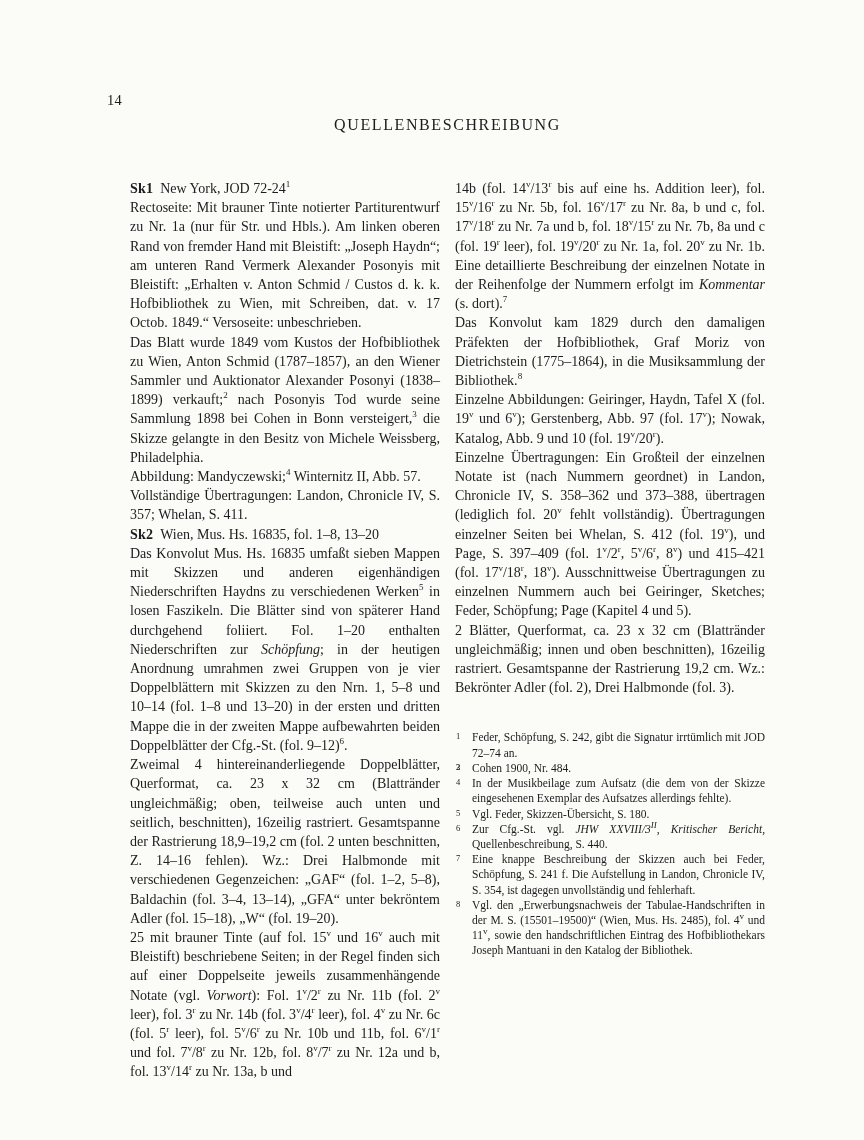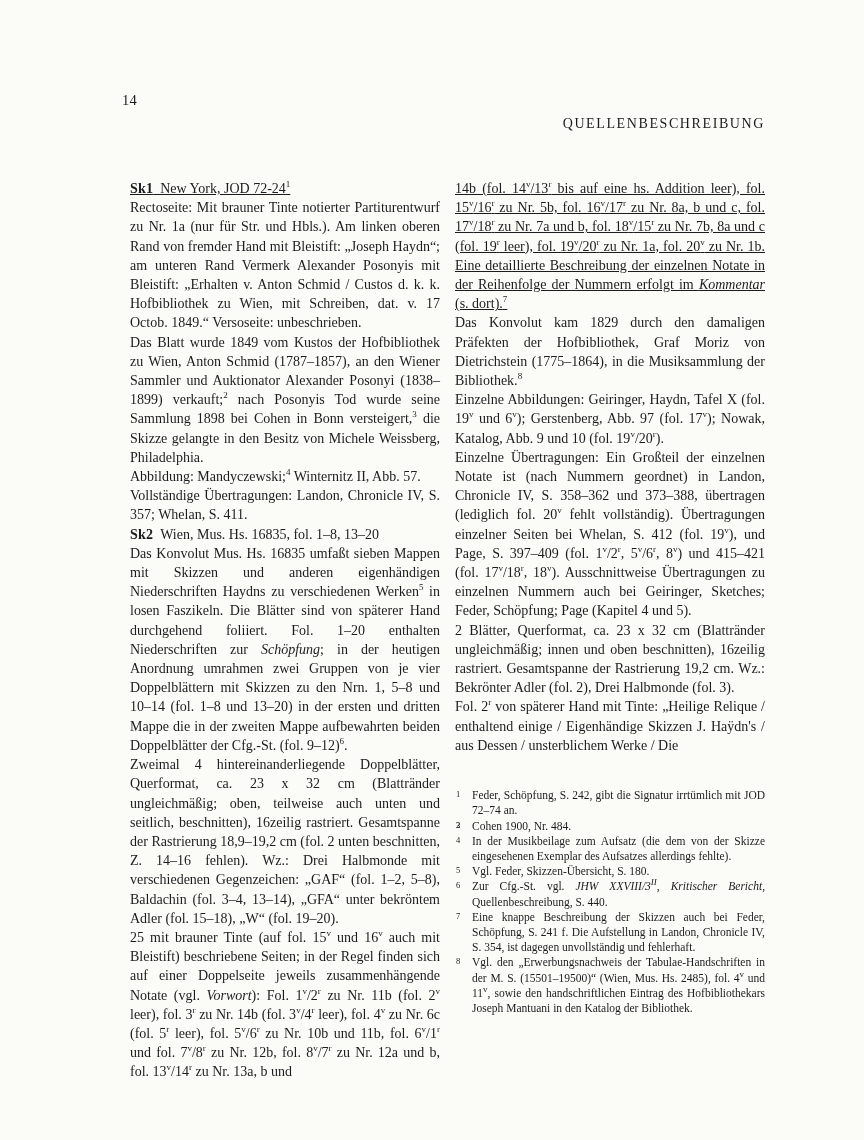--- a/index.html
+++ b/index.html
@@ -9,41 +9,41 @@
     font-family:"Liberation Serif","DejaVu Serif",serif;
   }
   .page{
     position:relative;
     width:864px;height:1140px;
     background:#fbfbf8;
     color:#1c1c1e;
     overflow:hidden;
   }
   .page-number{
-    position:absolute;left:122px;top:92px;
+    position:absolute;left:107px;top:92px;
     font-size:14.5px;letter-spacing:.3px;
   }
   .running-head{
     position:absolute;left:130px;top:116px;width:635px;
-    text-align:right;
-    font-size:14px;letter-spacing:1.6px;word-spacing:2px;
+    text-align:center;
+    font-size:16px;letter-spacing:1.6px;word-spacing:2px;
   }
   .columns{
     position:absolute;left:130px;top:179px;width:635px;
     display:flex;gap:15px;
   }
   .col{width:310px;}
   p.para,p.entry{
     margin:0;
     font-size:14px;line-height:19.2px;
     text-align:justify;
     hyphens:auto;-webkit-hyphens:auto;
   }
   p.entry{text-align:left;}
-  .col p:first-child{margin-top:0;text-decoration:underline;}
+  .col p:first-child{margin-top:0;}
   .bd{font-weight:bold;letter-spacing:.2px;}
   .it{font-style:italic;margin-top:40px;}
   sup{font-size:9px;line-height:0;vertical-align:super;letter-spacing:0;}
   .footnotes{margin-top:33px;}
   .footnote{
     position:relative;
     padding-left:17px;
     font-size:11.5px;line-height:15.2px;
     text-align:justify;
     hyphens:auto;-webkit-hyphens:auto;
@@ -71,21 +71,20 @@
         <p class="para"><span>Zweimal 4 hintereinanderliegende Doppelblätter, Querformat, ca. 23 x 32 cm (Blattränder ungleichmäßig; oben, teilweise auch unten und seitlich, beschnitten), 16zeilig rastriert. Gesamtspanne der Rastrierung 18,9–19,2 cm (fol. 2 unten beschnitten, Z. 14–16 fehlen). Wz.: Drei Halbmonde mit verschiedenen Gegenzeichen: „GAF“ (fol. 1–2, 5–8), Baldachin (fol. 3–4, 13–14), „GFA“ unter bekröntem Adler (fol. 15–18), „W“ (fol. 19–20).</span></p>
         <p class="para"><span>25 mit brauner Tinte (auf fol. 15</span><sup>v</sup><span> und 16</span><sup>v</sup><span> auch mit Bleistift) beschriebene Seiten; in der Regel finden sich auf einer Doppelseite jeweils zusammenhängende Notate (vgl. </span><span class="it">Vorwort</span><span>): Fol. 1</span><sup>v</sup><span>/2</span><sup>r</sup><span> zu Nr. 11b (fol. 2</span><sup>v</sup><span> leer), fol. 3</span><sup>r</sup><span> zu Nr. 14b (fol. 3</span><sup>v</sup><span>/4</span><sup>r</sup><span> leer), fol. 4</span><sup>v</sup><span> zu Nr. 6c (fol. 5</span><sup>r</sup><span> leer), fol. 5</span><sup>v</sup><span>/6</span><sup>r</sup><span> zu Nr. 10b und 11b, fol. 6</span><sup>v</sup><span>/1</span><sup>r</sup><span> und fol. 7</span><sup>v</sup><span>/8</span><sup>r</sup><span> zu Nr. 12b, fol. 8</span><sup>v</sup><span>/7</span><sup>r</sup><span> zu Nr. 12a und b, fol. 13</span><sup>v</sup><span>/14</span><sup>r</sup><span> zu Nr. 13a, b und</span></p>
       </div>
     <div class="col" id="col-right">
 
     <p class="para"><span>14b (fol. 14</span><sup>v</sup><span>/13</span><sup>r</sup><span> bis auf eine hs. Addition leer), fol. 15</span><sup>v</sup><span>/16</span><sup>r</sup><span> zu Nr. 5b, fol. 16</span><sup>v</sup><span>/17</span><sup>r</sup><span> zu Nr. 8a, b und c, fol. 17</span><sup>v</sup><span>/18</span><sup>r</sup><span> zu Nr. 7a und b, fol. 18</span><sup>v</sup><span>/15</span><sup>r</sup><span> zu Nr. 7b, 8a und c (fol. 19</span><sup>r</sup><span> leer), fol. 19</span><sup>v</sup><span>/20</span><sup>r</sup><span> zu Nr. 1a, fol. 20</span><sup>v</sup><span> zu Nr. 1b. Eine detaillierte Beschreibung der einzelnen Notate in der Reihenfolge der Nummern erfolgt im </span><span class="it">Kommentar</span><span> (s. dort).</span><sup>7</sup></p>
         <p class="para"><span>Das Konvolut kam 1829 durch den damaligen Präfekten der Hofbibliothek, Graf Moriz von Dietrichstein (1775–1864), in die Musiksammlung der Bibliothek.</span><sup>8</sup></p>
         <p class="para"><span>Einzelne Abbildungen: Geiringer, Haydn, Tafel X (fol. 19</span><sup>v</sup><span> und 6</span><sup>v</sup><span>); Gerstenberg, Abb. 97 (fol. 17</span><sup>v</sup><span>); Nowak, Katalog, Abb. 9 und 10 (fol. 19</span><sup>v</sup><span>/20</span><sup>r</sup><span>).</span></p>
         <p class="para"><span>Einzelne Übertragungen: Ein Großteil der einzelnen Notate ist (nach Nummern geordnet) in Landon, Chronicle IV, S. 358–362 und 373–388, übertragen (lediglich fol. 20</span><sup>v</sup><span> fehlt vollständig). Übertragungen einzelner Seiten bei Whelan, S. 412 (fol. 19</span><sup>v</sup><span>), und Page, S. 397–409 (fol. 1</span><sup>v</sup><span>/2</span><sup>r</sup><span>, 5</span><sup>v</sup><span>/6</span><sup>r</sup><span>, 8</span><sup>v</sup><span>) und 415–421 (fol. 17</span><sup>v</sup><span>/18</span><sup>r</sup><span>, 18</span><sup>v</sup><span>). Ausschnittweise Übertragungen zu einzelnen Nummern auch bei Geiringer, Sketches; Feder, Schöpfung; Page (Kapitel 4 und 5).</span></p>
         <p class="para"><span>2 Blätter, Querformat, ca. 23 x 32 cm (Blattränder ungleichmäßig; innen und oben beschnitten), 16zeilig rastriert. Gesamtspanne der Rastrierung 19,2 cm. Wz.: Bekrönter Adler (fol. 2), Drei Halbmonde (fol. 3).</span></p>
-        <p class="para"><span>Fol. 2</span><sup>r</sup><span> von späterer Hand mit Tinte: „Heilige Relique / enthaltend einige / Eigenhändige Skizzen J. Haÿdn's / aus Dessen / unsterblichem Werke / Die</span></p>
         <div class="footnotes">
           <div class="footnote"><span class="fn-num">1</span><span>Feder, Schöpfung, S. 242, gibt die Signatur irrtümlich mit JOD 72–74 an.</span></div>
           <div class="footnote"><span class="fn-num">2</span></div>
           <div class="footnote"><span class="fn-num">3</span><span>Cohen 1900, Nr. 484.</span></div>
           <div class="footnote"><span class="fn-num">4</span><span>In der Musikbeilage zum Aufsatz (die dem von der Skizze eingesehenen Exemplar des Aufsatzes allerdings fehlte).</span></div>
           <div class="footnote"><span class="fn-num">5</span><span>Vgl. Feder, Skizzen-Übersicht, S. 180.</span></div>
           <div class="footnote"><span class="fn-num">6</span><span>Zur Cfg.-St. vgl. </span><span class="it">JHW XXVIII/3</span><sup class="it">II</sup><span>, </span><span class="it">Kritischer Bericht</span><span>, Quellenbeschreibung, S. 440.</span></div>
           <div class="footnote"><span class="fn-num">7</span><span>Eine knappe Beschreibung der Skizzen auch bei Feder, Schöpfung, S. 241 f. Die Aufstellung in Landon, Chronicle IV, S. 354, ist dagegen unvollständig und fehlerhaft.</span></div>
           <div class="footnote"><span class="fn-num">8</span><span>Vgl. den „Erwerbungsnachweis der Tabulae-Handschriften in der M. S. (15501–19500)“ (Wien, Mus. Hs. 2485), fol. 4</span><sup>v</sup><span> und 11</span><sup>v</sup><span>, sowie den handschriftlichen Eintrag des Hofbibliothekars Joseph Mantuani in den Katalog der Bibliothek.</span></div>
         </div>

